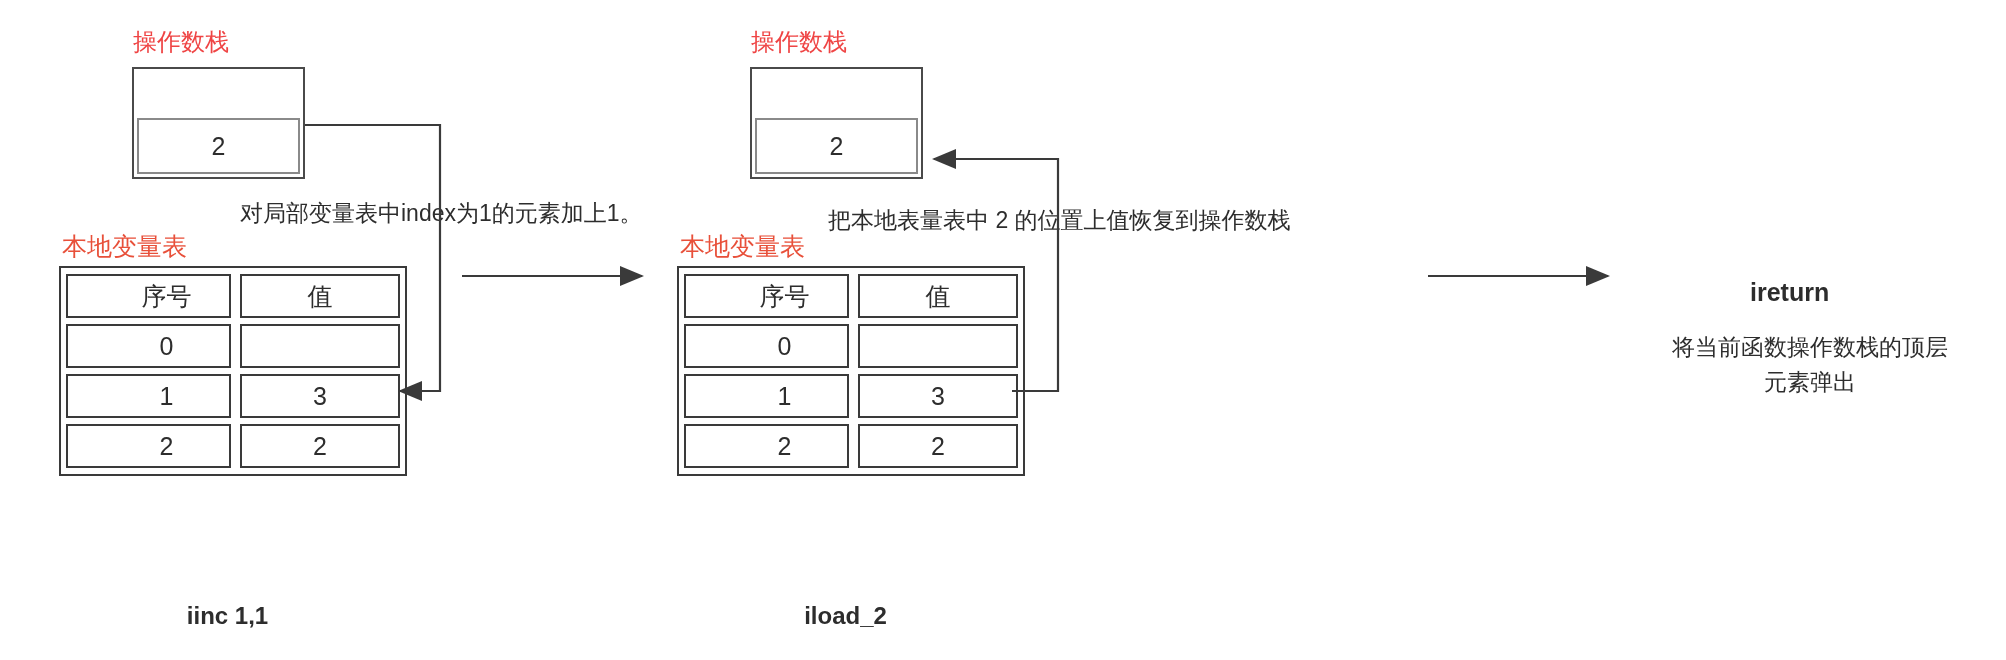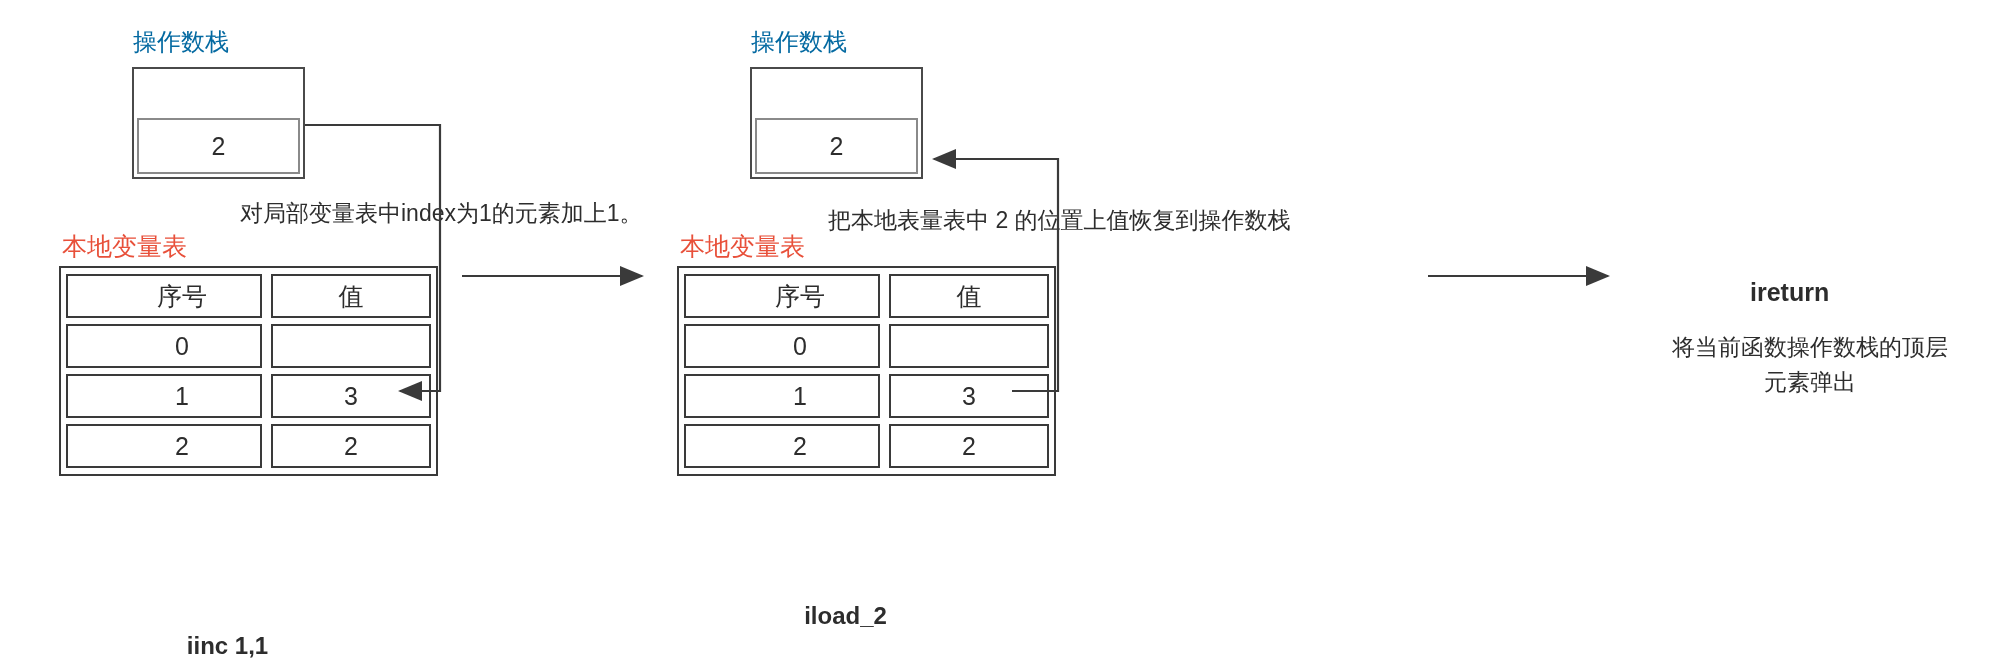--- a/index.html
+++ b/index.html
@@ -6,21 +6,21 @@
   body{
     width:2006px;height:660px;position:relative;overflow:hidden;
     font-family:"Liberation Sans","DejaVu Sans",sans-serif;
     color:#2d2d2d;
     -webkit-font-smoothing:antialiased;
   }
   .abs{position:absolute;}
 
   
   .stack-label{
-    font-size:24px;color:#0369a1;white-space:nowrap;
+    font-size:24px;color:#ef4444;white-space:nowrap;
   }
   .stack-box{
     border:2px solid #4a4a4a;background:#fff;box-sizing:border-box;
     display:flex;flex-direction:column;justify-content:flex-end;
     padding:3px;
   }
   .stack-cell{
     border:2px solid #8a8a8a;box-sizing:border-box;
     height:56px;display:flex;align-items:center;justify-content:center;
     font-size:25px;color:#2d2d2d;background:#fff;
@@ -34,21 +34,21 @@
     border:2px solid #3a3a3a;background:#fff;box-sizing:border-box;
     padding:6px 5px;
   }
   .lvt-row{display:flex;gap:9px;margin-bottom:6px;}
   .lvt-row:last-child{margin-bottom:0;}
   .lvt-cell{
     border:2px solid #3a3a3a;box-sizing:border-box;height:44px;
     display:flex;align-items:center;justify-content:center;
     font-size:25px;color:#2d2d2d;background:#fff;
   }
-  .lvt-cell.idx{width:196px;padding-left:36px;}
+  .lvt-cell.idx{width:165px;padding-left:36px;}
   .lvt-cell.val{width:160px;}
 
   .caption{
     font-size:24px;font-weight:bold;color:#2d2d2d;
     text-align:center;white-space:nowrap;
   }
   .note{
     font-size:23px;color:#2d2d2d;white-space:nowrap;
   }
   .note-right{
@@ -84,21 +84,21 @@
   <div class="lvt-row">
     <div class="lvt-cell idx">1</div>
     <div class="lvt-cell val">3</div>
   </div>
   <div class="lvt-row">
     <div class="lvt-cell idx">2</div>
     <div class="lvt-cell val">2</div>
   </div>
 </div>
 
-<div class="abs caption" style="left:59px;top:632px;width:337px;">iinc 1,1</div>
+<div class="abs caption" style="left:59px;top:602px;width:337px;">iinc 1,1</div>
 
 <svg class="abs" style="left:0;top:0;width:2006px;height:660px;pointer-events:none;">
   <defs>
     <marker id="ah" markerWidth="11" markerHeight="9" refX="10" refY="4.5" orient="auto">
       <path d="M0,0 L11,4.5 L0,9 z" fill="#3a3a3a"></path>
     </marker>
   </defs>
   <path d="M305,125 L440,125 L440,391 L400,391" fill="none" stroke="#3a3a3a" stroke-width="2.2" marker-end="url(#ah)"></path>
 
   <path d="M462,276 L642,276" fill="none" stroke="#3a3a3a" stroke-width="2.2" marker-end="url(#ah)"></path>

